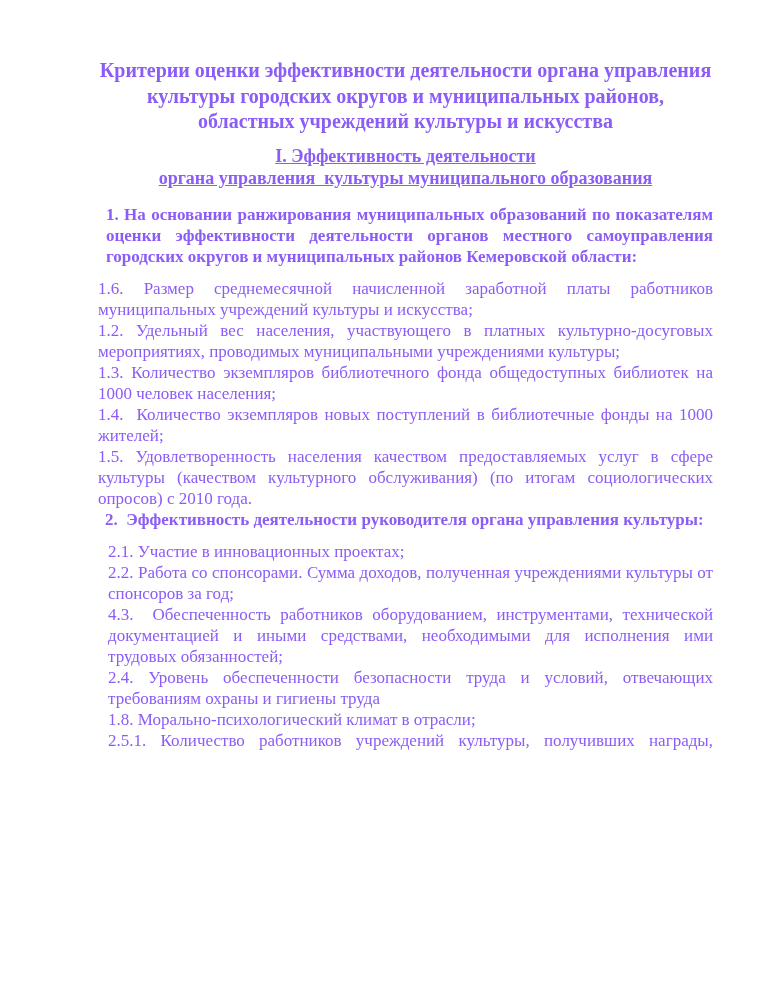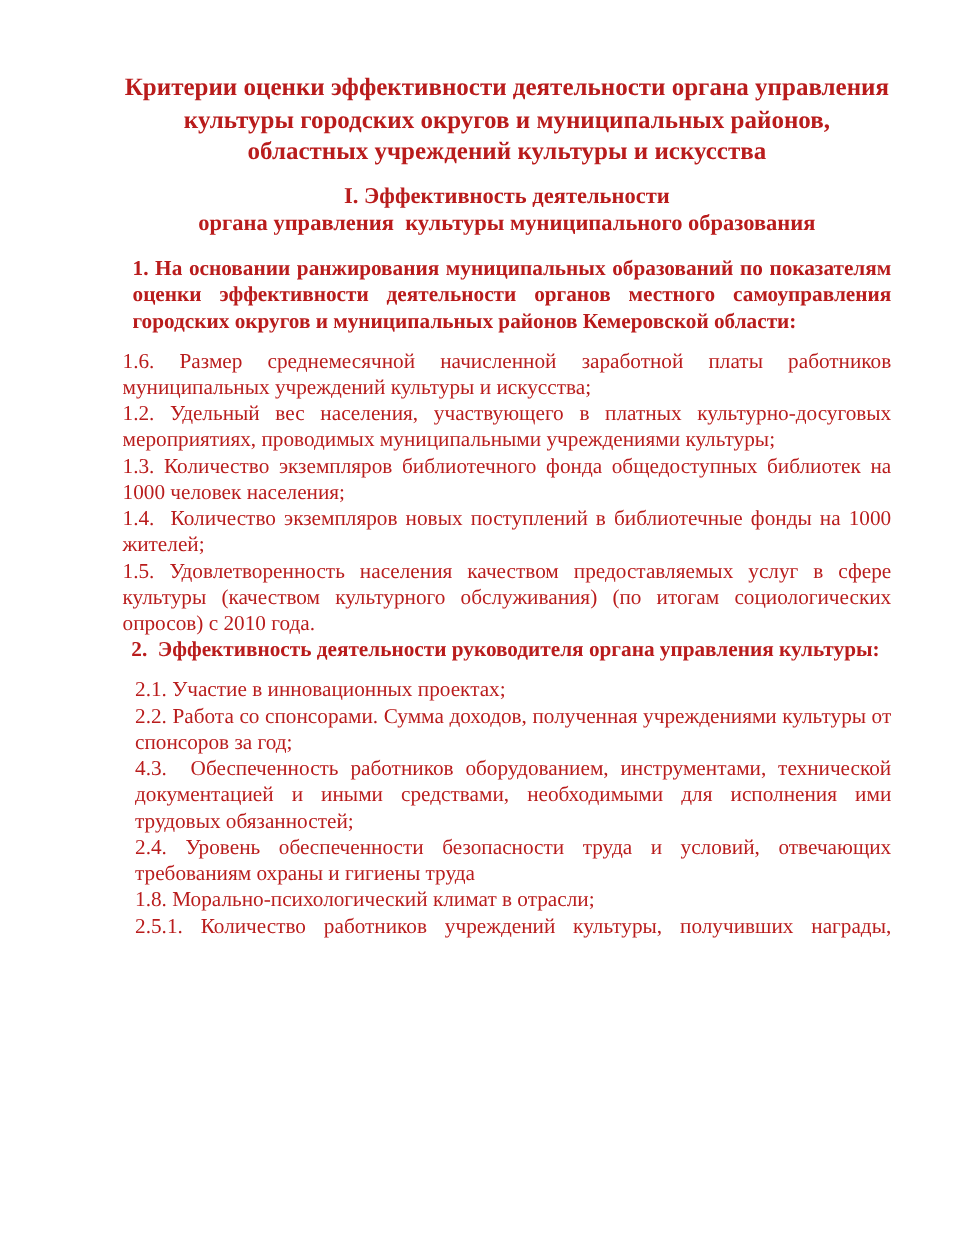--- a/index.html
+++ b/index.html
@@ -5,21 +5,21 @@
   html, body {
     margin: 0;
     padding: 0;
     background: #ffffff;
   }
   .page {
     position: relative;
     width: 768px;
     height: 754px;
     background: #ffffff;
-    color: #b91c1c;
+    color: #8b5cf6;
     font-family: "Liberation Serif", "DejaVu Serif", serif;
     overflow: hidden;
     box-sizing: border-box;
   }
   .content {
     box-sizing: border-box;
     padding: 58px 55px 0 98px; 
   }
   .title {
     margin: 0;
@@ -29,20 +29,21 @@
     text-align: center;
   }
   .subtitle {
     margin-top: 10px;
     font-size: 18px;
     line-height: 22px;
     font-weight: bold;
     text-align: center;
   }
   .subtitle div {
+    text-decoration: underline;
   }
   .para {
     margin: 0;
     font-size: 17px;
     line-height: 21px;
     text-align: justify;
   }
   .bold { font-weight: bold; }
   .prewrap { white-space: pre-wrap; }
   .sec1-heading { margin-top: 15px; margin-left: 8px; }

